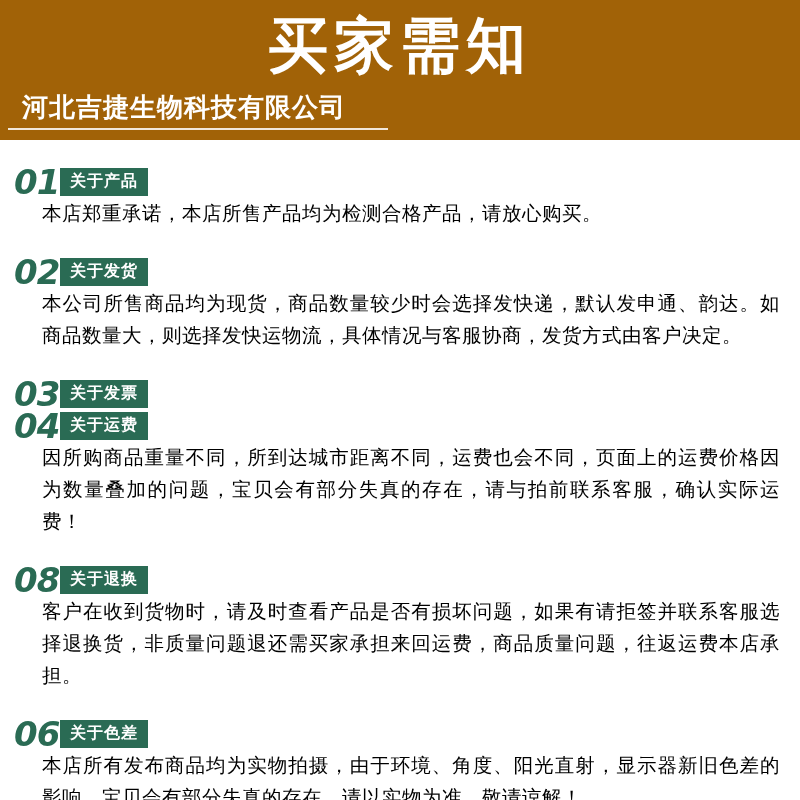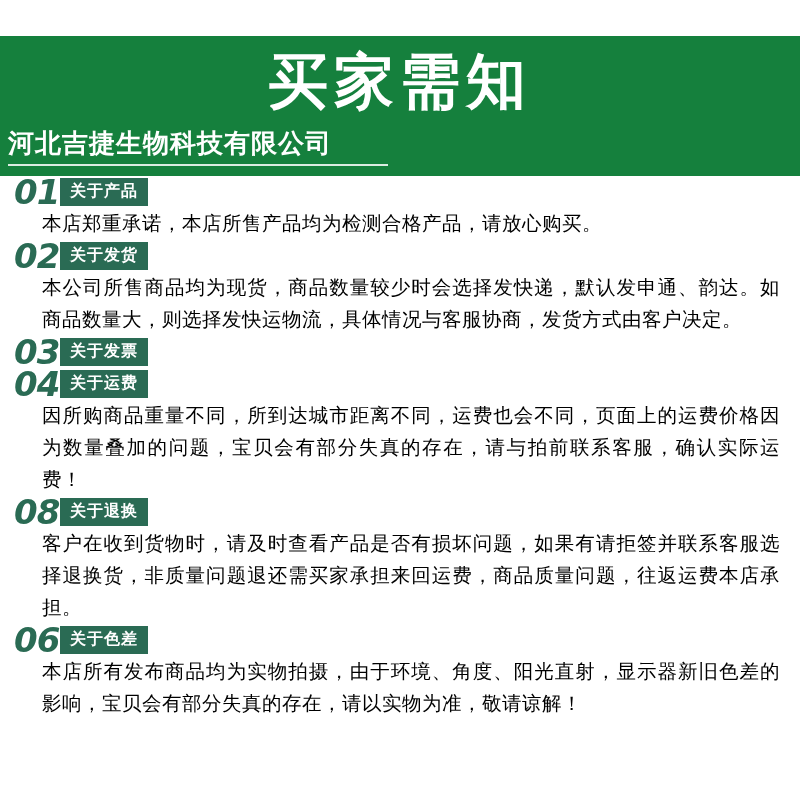--- a/index.html
+++ b/index.html
@@ -18,39 +18,38 @@
     width: 800px;
     height: 800px;
     background: #ffffff;
   }
 
   
   .header {
     position: relative;
     width: 800px;
     height: 140px;
-    background: #15803d;
+    background: #a16207;
     overflow: hidden;
-    margin-top: 36px;
   }
   .header-title {
     position: absolute;
     left: 0;
     right: 0;
     top: 6px;
     text-align: center;
     color: #ffffff;
     font-size: 60px;
     font-weight: bold;
     letter-spacing: 6px;
     font-family: "DejaVu Serif", "Liberation Serif", serif;
   }
   .header-company {
     position: absolute;
-    left: 8px;
+    left: 22px;
     top: 90px;
     color: #ffffff;
     font-size: 26px;
     font-weight: bold;
     letter-spacing: 1px;
     font-family: "DejaVu Sans", "Liberation Sans", sans-serif;
   }
   .header-rule {
     position: absolute;
     left: 8px;
@@ -64,21 +63,21 @@
   
   .content {
     position: relative;
     padding: 0 14px 0 14px;
     box-sizing: border-box;
     width: 800px;
   }
 
   .section {
     position: relative;
-    margin-top: 0;
+    margin-top: 26px;
   }
   .section-head {
     position: relative;
     height: 30px;
     margin-bottom: 2px;
   }
   .num {
     position: absolute;
     left: 0;
     top: -4px;

